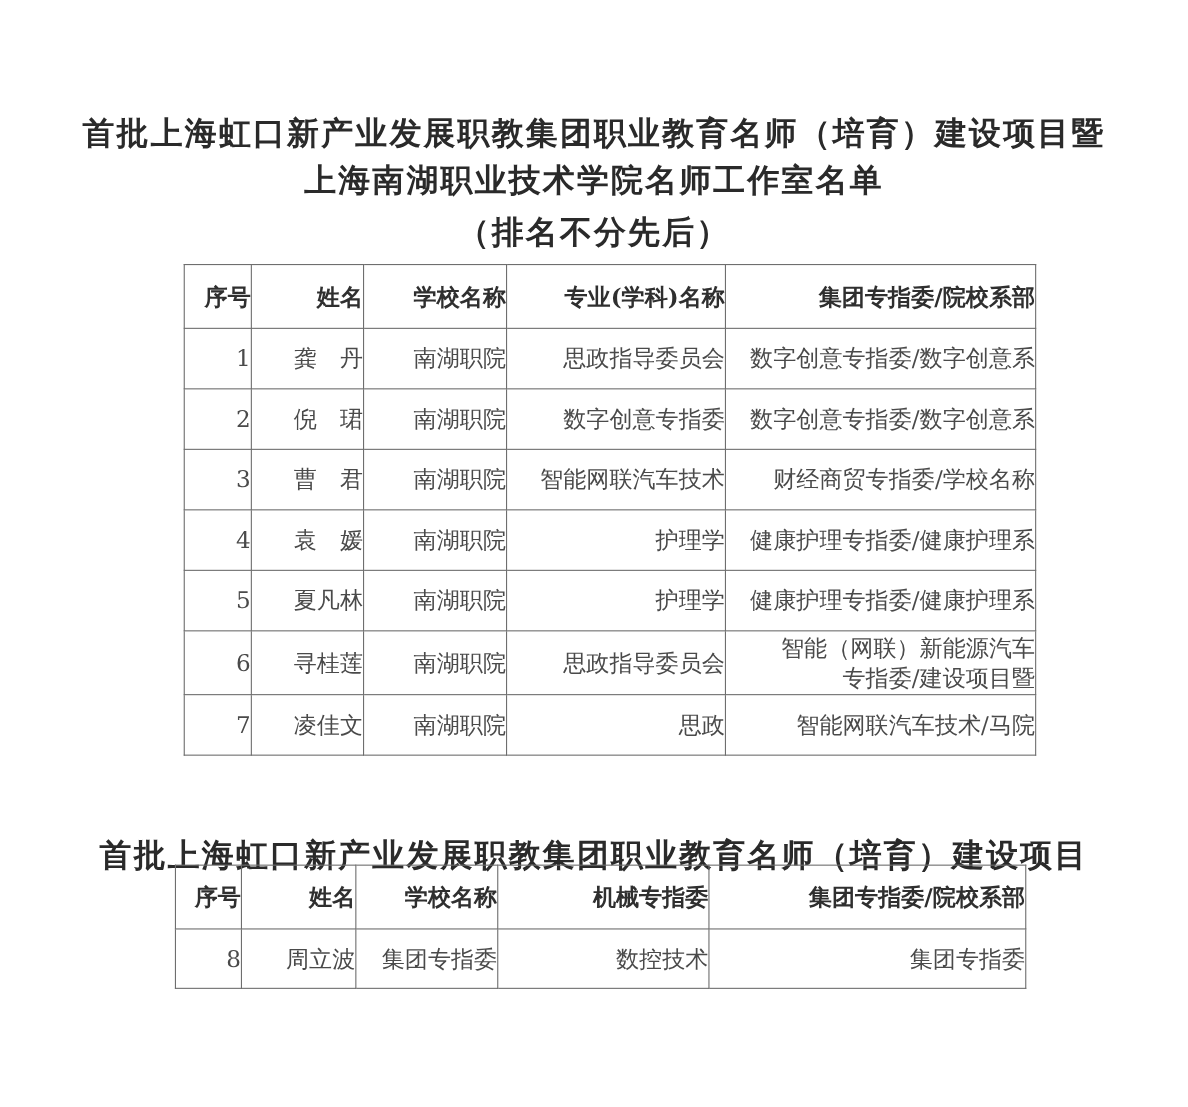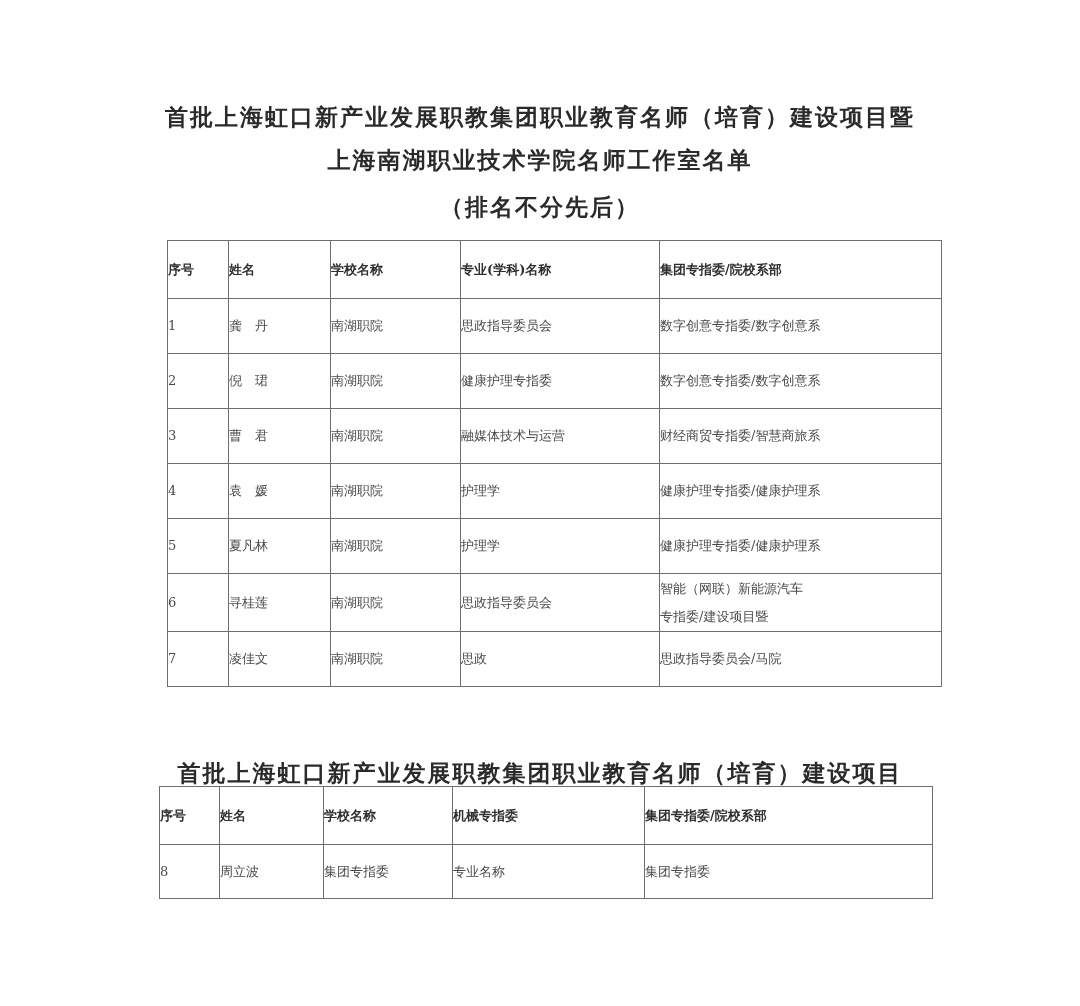--- a/index.html
+++ b/index.html
@@ -1,27 +1,27 @@
 <!DOCTYPE html>
 <html><head>
 <meta charset="utf-8">
 <style>
   html, body { margin: 0; padding: 0; background: #ffffff; }
   body { width: 1080px; height: 1006px; position: relative; overflow: hidden;
          font-family: "DejaVu Serif", "Liberation Serif", serif; color: #333333; }
   .title { position: absolute; left: 0; width: 1080px; text-align: center;
-           font-weight: bold; font-size: 23px; letter-spacing: 2px; color: #2a2a2a;
+           font-weight: bold; font-size: 29px; letter-spacing: 2px; color: #2a2a2a;
            font-family: "DejaVu Serif", serif; white-space: nowrap; }
   #t1 { top: 102px; }
   #t2 { top: 145px; }
   #t3 { top: 192px; }
   #t4 { top: 758px; }
   table { position: absolute; border-collapse: collapse; table-layout: fixed; }
-  td, th { border: 1.5px solid #6e6e6e; text-align: left; vertical-align: middle;
-           padding: 0; font-size: 13px; color: #4a4a4a; font-weight: normal; line-height: 28px;
+  td, th { border: 1.5px solid #6e6e6e; text-align: right; vertical-align: middle;
+           padding: 0; font-size: 21px; color: #4a4a4a; font-weight: normal; line-height: 28px;
            font-family: "DejaVu Serif", serif; }
   th { font-weight: bold; color: #2f2f2f; }
   #table1 { left: 167px; top: 240px; width: 774px; }
   #table2 { left: 159px; top: 786px; width: 773px; }
   .h1 { height: 58px; }
   .r1 { height: 54px; }
   .r2 { height: 55px; }
   .r6 { height: 58px; }
   .cell-multi { line-height: 28px; }
 </style>
@@ -52,29 +52,29 @@
     <td>1</td>
     <td>龚　丹</td>
     <td>南湖职院</td>
     <td>思政指导委员会</td>
     <td>数字创意专指委/数字创意系</td>
   </tr>
   <tr class="r2">
     <td>2</td>
     <td>倪　珺</td>
     <td>南湖职院</td>
-    <td>健康护理专指委</td>
+    <td>数字创意专指委</td>
     <td>数字创意专指委/数字创意系</td>
   </tr>
   <tr class="r2">
     <td>3</td>
     <td>曹　君</td>
     <td>南湖职院</td>
-    <td>融媒体技术与运营</td>
-    <td>财经商贸专指委/智慧商旅系</td>
+    <td>智能网联汽车技术</td>
+    <td>财经商贸专指委/学校名称</td>
   </tr>
   <tr class="r2">
     <td>4</td>
     <td>袁　媛</td>
     <td>南湖职院</td>
     <td>护理学</td>
     <td>健康护理专指委/健康护理系</td>
   </tr>
   <tr class="r2">
     <td>5</td>
@@ -91,21 +91,21 @@
     <td class="cell-multi">
       <div>智能（网联）新能源汽车</div>
       <div>专指委/建设项目暨</div>
     </td>
   </tr>
   <tr class="r2">
     <td>7</td>
     <td>凌佳文</td>
     <td>南湖职院</td>
     <td>思政</td>
-    <td>思政指导委员会/马院</td>
+    <td>智能网联汽车技术/马院</td>
   </tr>
 </tbody>
   </table>
 
 <div class="title" id="t4">首批上海虹口新产业发展职教集团职业教育名师（培育）建设项目</div>
 
 <table id="table2">
   <colgroup>
     <col style="width:60px">
       <col style="width:104px">
@@ -118,17 +118,17 @@
     <th>序号</th>
     <th>姓名</th>
     <th>学校名称</th>
     <th>机械专指委</th>
     <th>集团专指委/院校系部</th>
   </tr>
   <tr class="r1">
     <td>8</td>
     <td>周立波</td>
     <td>集团专指委</td>
-    <td>专业名称</td>
+    <td>数控技术</td>
     <td>集团专指委</td>
   </tr>
 </tbody>
   </table>
 
 </body></html>

